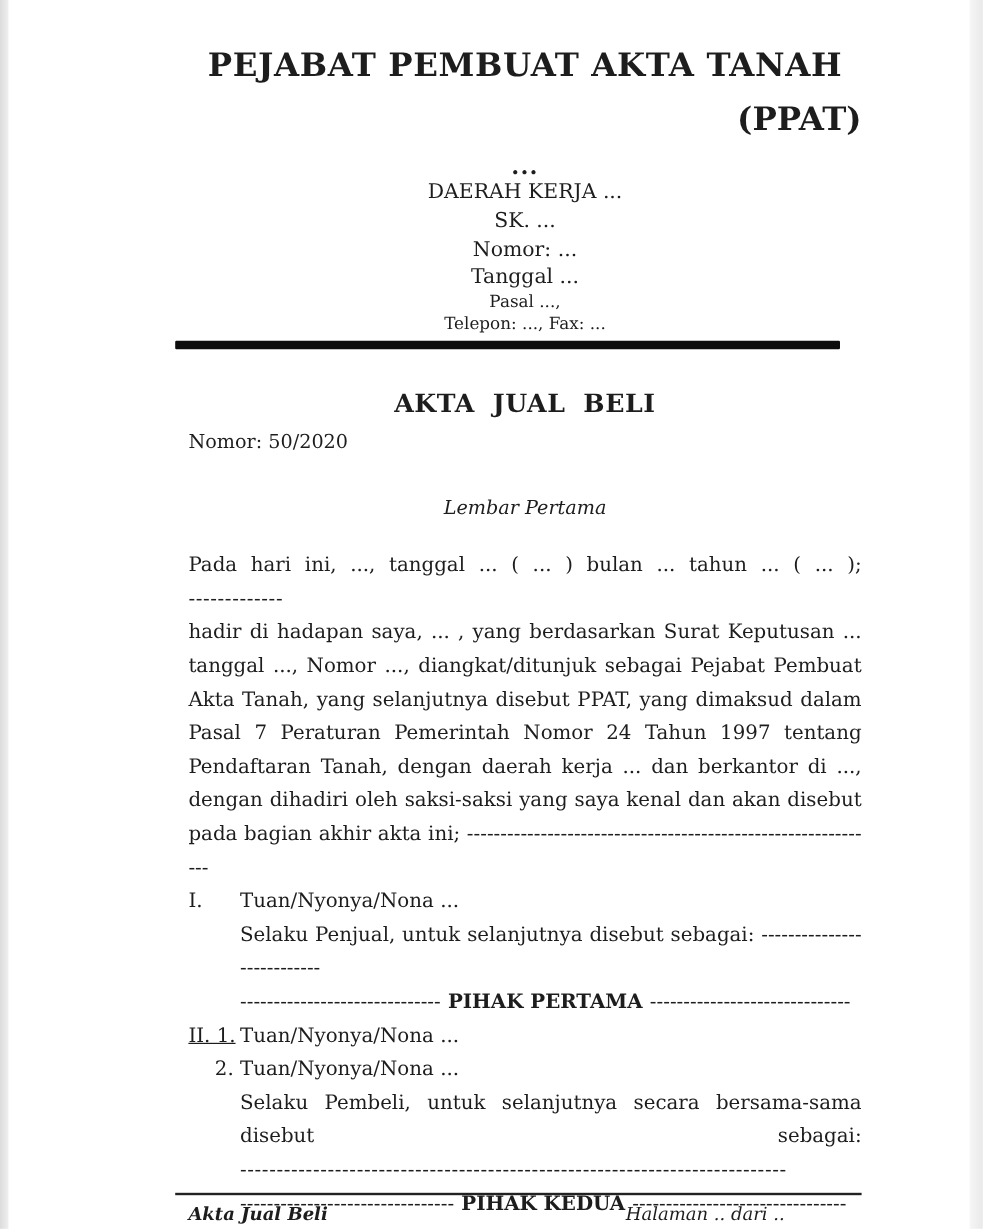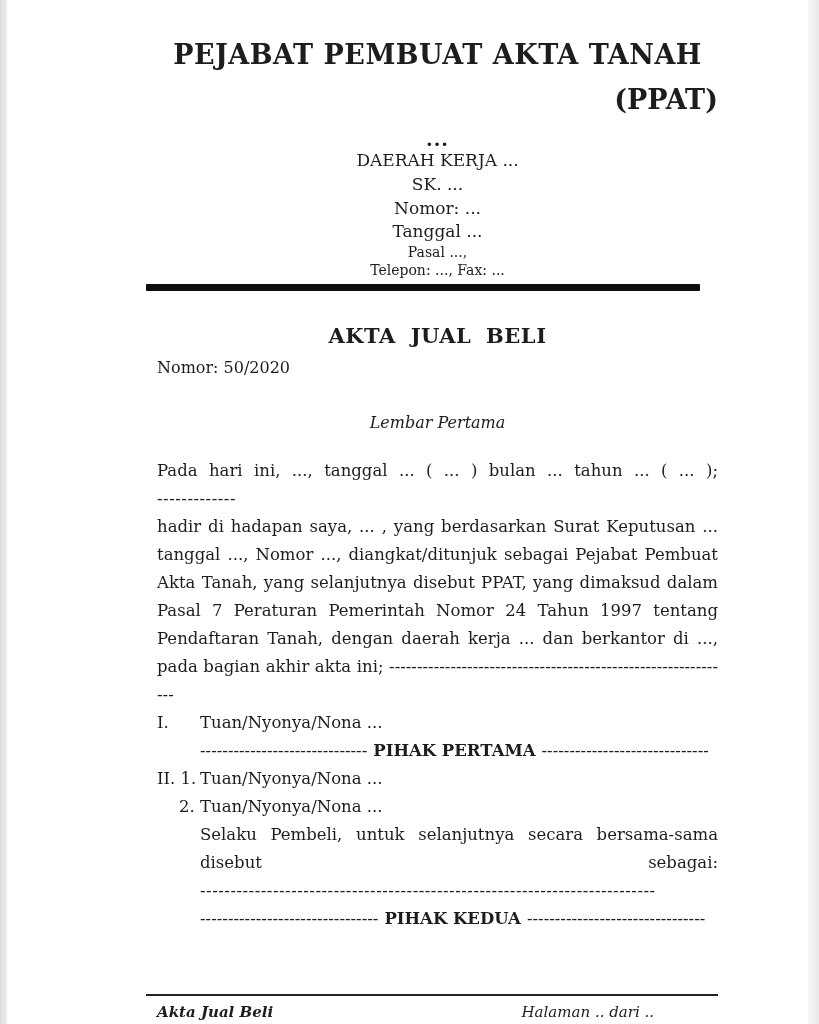--- a/index.html
+++ b/index.html
@@ -101,28 +101,30 @@
     <div class="deed-sheet">Lembar Pertama</div>
 
     <div class="deed-body">
         <div class="bline spread">Pada hari ini, ..., tanggal ... ( ... ) bulan ... tahun ... ( ... );</div>
         <div class="bline dashline">-------------</div>
         <div class="bline spread">hadir di hadapan saya, ... , yang berdasarkan Surat Keputusan ...</div>
         <div class="bline spread">tanggal ..., Nomor ..., diangkat/ditunjuk sebagai Pejabat Pembuat</div>
         <div class="bline spread">Akta Tanah, yang selanjutnya disebut PPAT, yang dimaksud dalam</div>
         <div class="bline spread">Pasal 7 Peraturan Pemerintah Nomor 24 Tahun 1997 tentang</div>
         <div class="bline spread">Pendaftaran Tanah, dengan daerah kerja ... dan berkantor di ...,</div>
+        <div class="bline spread">dengan dihadiri oleh saksi-saksi yang saya kenal dan akan disebut</div>
         <div class="bline spread">pada bagian akhir akta ini; --------------------------------------------------------------</div>
         <div class="bline item">
           <span class="item-label" style="width: 43px;">I.</span>
           <span class="item-text">Tuan/Nyonya/Nona ...</span>
         </div>
+        <div class="bline spread" style="padding-left: 43px;">Selaku Penjual, untuk selanjutnya disebut sebagai: ---------------------------</div>
         <div class="bline center-bold" style="padding-left: 43px;"><span>------------------------------</span><span class="bold">PIHAK PERTAMA</span><span>------------------------------</span></div>
         <div class="bline item">
-          <span class="item-label" style="width: 43px;">II. 1.</span>
+          <span class="item-label" style="width: 43px; text-decoration: underline;">II. 1.</span>
           <span class="item-text">Tuan/Nyonya/Nona ...</span>
         </div>
         <div class="bline item" style="padding-left: 22px;">
           <span class="item-label" style="width: 21px;">2.</span>
           <span class="item-text">Tuan/Nyonya/Nona ...</span>
         </div>
         <div class="bline spread" style="padding-left: 43px;">Selaku Pembeli, untuk selanjutnya secara bersama-sama</div>
         <div class="bline split" style="padding-left: 43px;">
           <span>disebut</span>
           <span>sebagai:</span>

